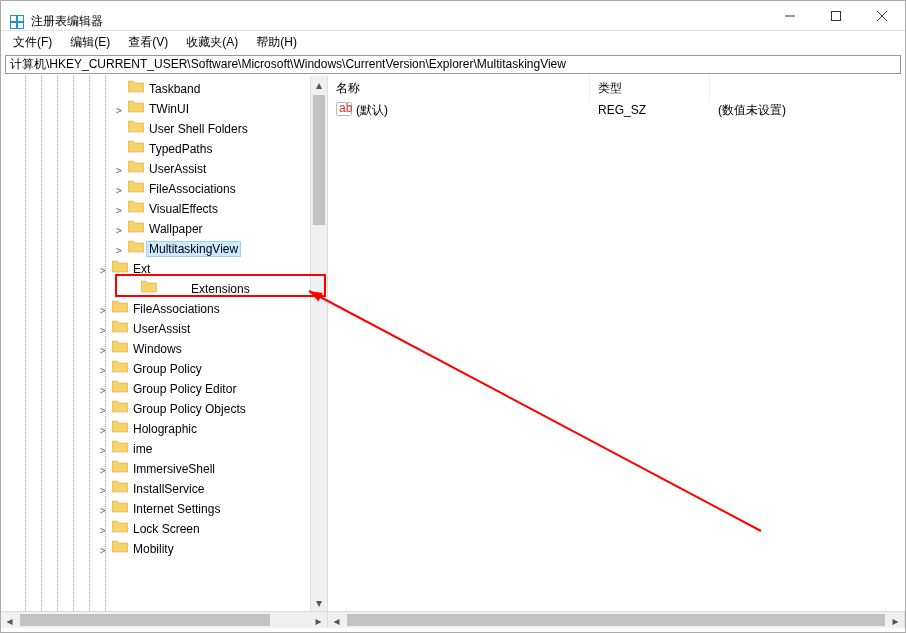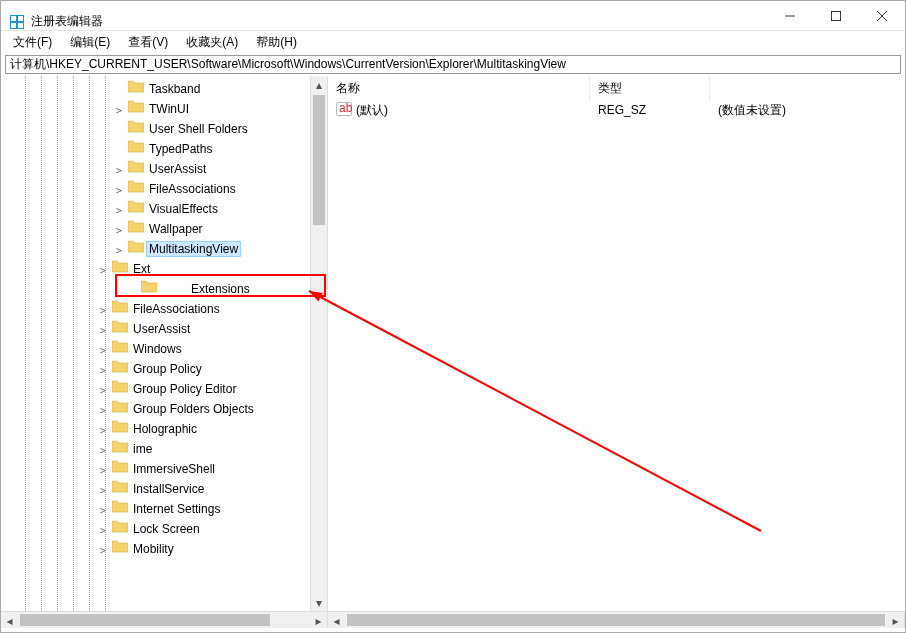--- a/index.html
+++ b/index.html
@@ -203,21 +203,21 @@
           <span><svg class="folder" viewBox="0 0 16 13">
               <path d="M0 2 L0 12 L16 12 L16 3 L7 3 L5 1 L0 1 Z" fill="#f7d36b" stroke="#c9a23a" stroke-width="0.5"></path>
             </svg></span>
           <span class="label">Group Policy Editor</span>
         </div>
         <div class="row" style="padding-left: 96px;">
           <span class="expander">&gt;</span>
           <span><svg class="folder" viewBox="0 0 16 13">
               <path d="M0 2 L0 12 L16 12 L16 3 L7 3 L5 1 L0 1 Z" fill="#f7d36b" stroke="#c9a23a" stroke-width="0.5"></path>
             </svg></span>
-          <span class="label">Group Folders Objects</span>
+          <span class="label">Group Policy Objects</span>
         </div>
         <div class="row" style="padding-left: 96px;">
           <span class="expander">&gt;</span>
           <span><svg class="folder" viewBox="0 0 16 13">
               <path d="M0 2 L0 12 L16 12 L16 3 L7 3 L5 1 L0 1 Z" fill="#f7d36b" stroke="#c9a23a" stroke-width="0.5"></path>
             </svg></span>
           <span class="label">Holographic</span>
         </div>
         <div class="row" style="padding-left: 96px;">
           <span class="expander">&gt;</span>

